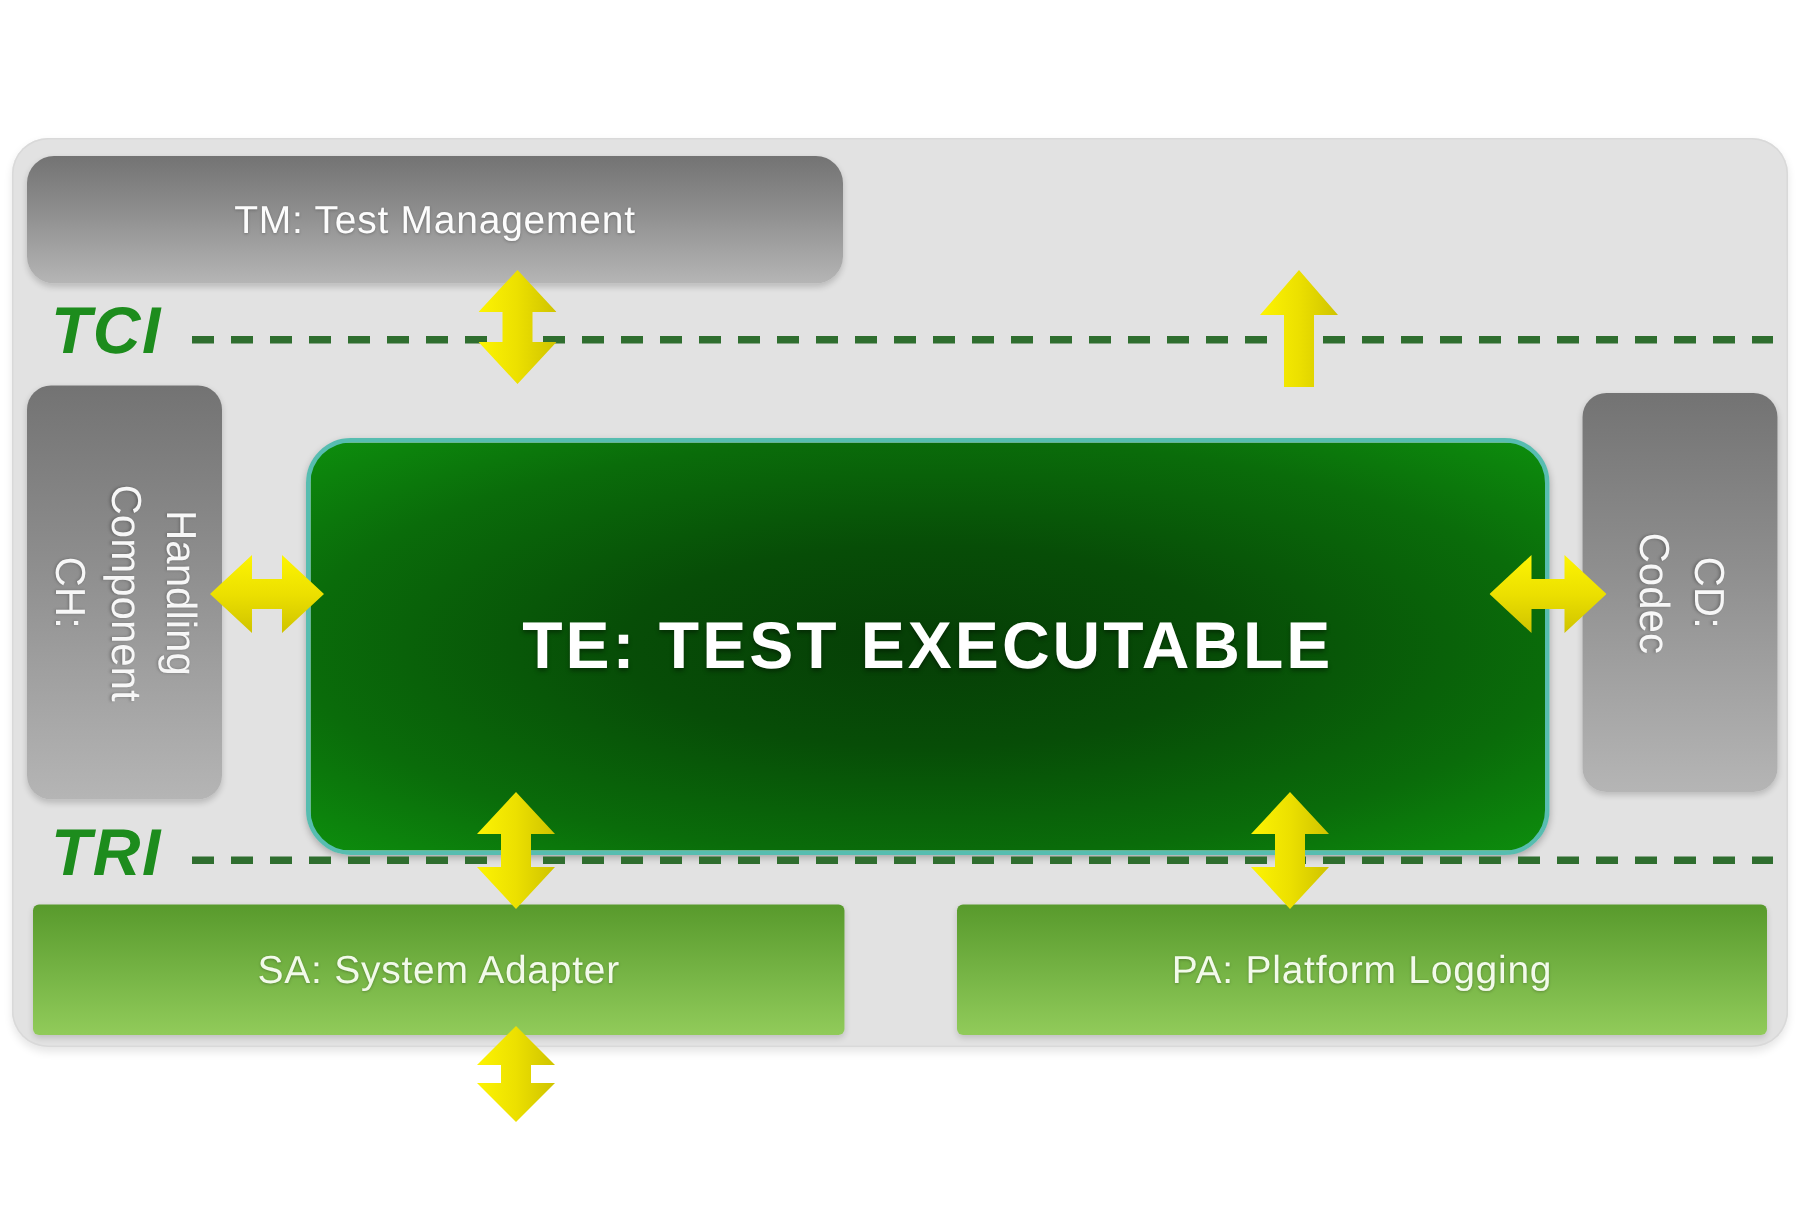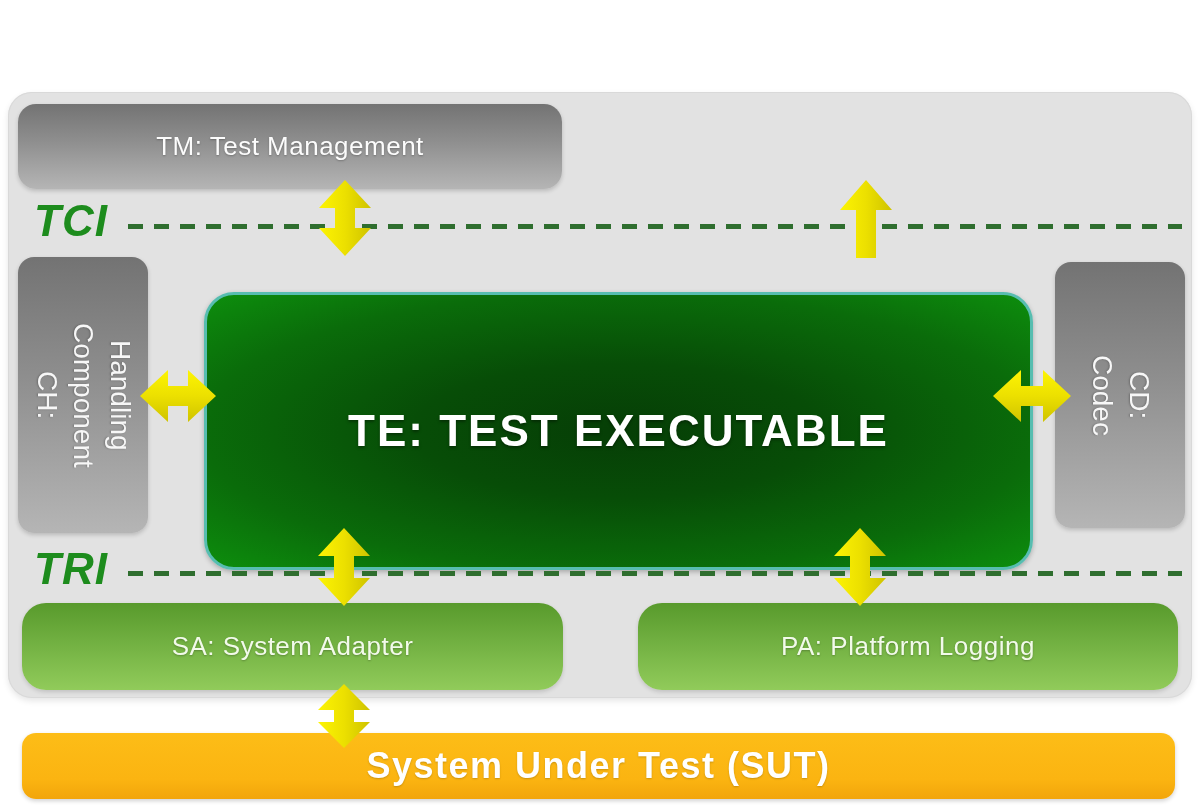--- a/index.html
+++ b/index.html
@@ -24,21 +24,21 @@
     box-shadow:inset 0 0 0 1px #d9d9d9, 0 3px 6px rgba(0,0,0,0.10);
   }
 
   .graybox{
     background:linear-gradient(180deg,#737373 0%,#8f8f8f 45%,#b5b5b5 100%);
     border-radius:18px;box-shadow:0 2px 4px rgba(0,0,0,0.18);
     display:flex;align-items:center;justify-content:center;
   }
   .greenbox{
     background:linear-gradient(180deg,#589a2c 0%,#77b546 55%,#91cb5a 100%);
-    border-radius:24px;box-shadow:0 2px 4px rgba(0,0,0,0.15);
+    border-radius:4px;box-shadow:0 2px 4px rgba(0,0,0,0.15);
     display:flex;align-items:center;justify-content:center;
   }
   .box-label{
     font-size:26px;color:#fcfcfc;letter-spacing:0.5px;
     text-shadow:0 1px 2px rgba(0,0,0,0.25);white-space:pre;
   }
   .greenbox .box-label{color:#f2faea;}
 
   .tm-box{left:18px;top:104px;width:544px;height:85px;}
   .tl-box{left:638px;top:104px;width:538px;height:84px;}
@@ -130,23 +130,20 @@
   <div class="abs iface-label tri-label">TRI</div>
   <div class="abs dash tri-line"></div>
 
   <div class="abs greenbox sa-box">
     <span class="box-label">SA: System Adapter</span>
   </div>
   <div class="abs greenbox pa-box">
     <span class="box-label">PA: Platform Logging</span>
   </div>
 
-  <div class="abs sut-bar">
-    <span class="sut-label">System Under Test (SUT)</span>
-  </div>
 
   <svg class="abs arrow" style="left:319px;top:180px;" width="52" height="76">
     <defs>
         <linearGradient id="g1" x1="0" y1="0" x2="1" y2="0">
       <stop offset="0" stop-color="#fdf403"></stop>
           <stop offset="0.5" stop-color="#ece000"></stop>
           <stop offset="1" stop-color="#cfc300"></stop>
     </linearGradient>
       </defs>
     <polygon points="26,0 52,28 36,28 36,48 52,48 26,76 0,48 16,48 16,28 0,28" fill="url(#g1)"></polygon>

